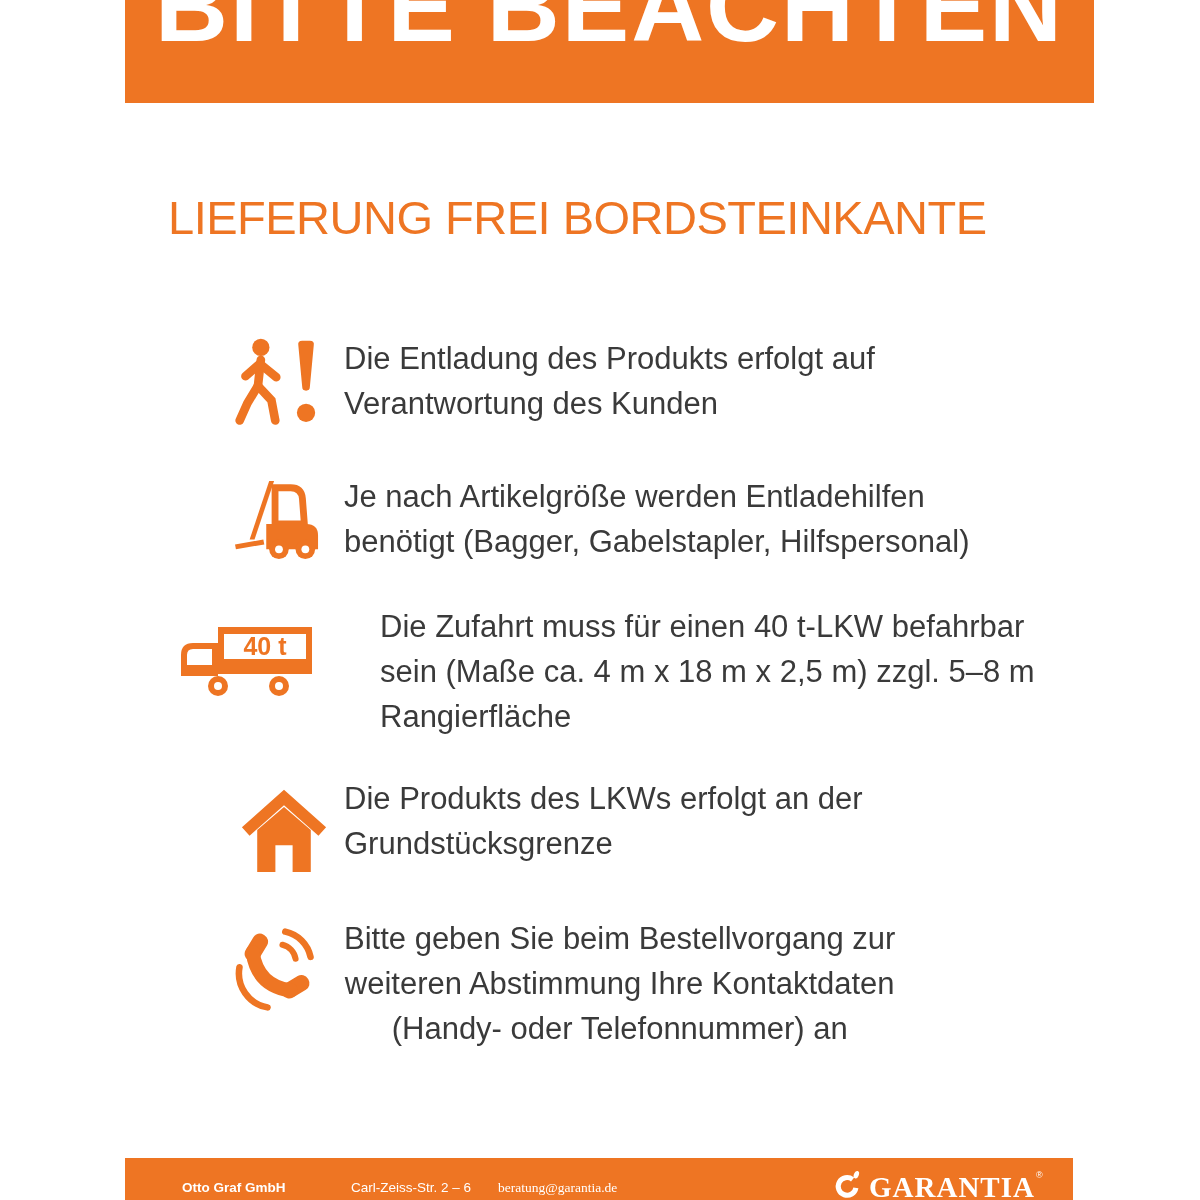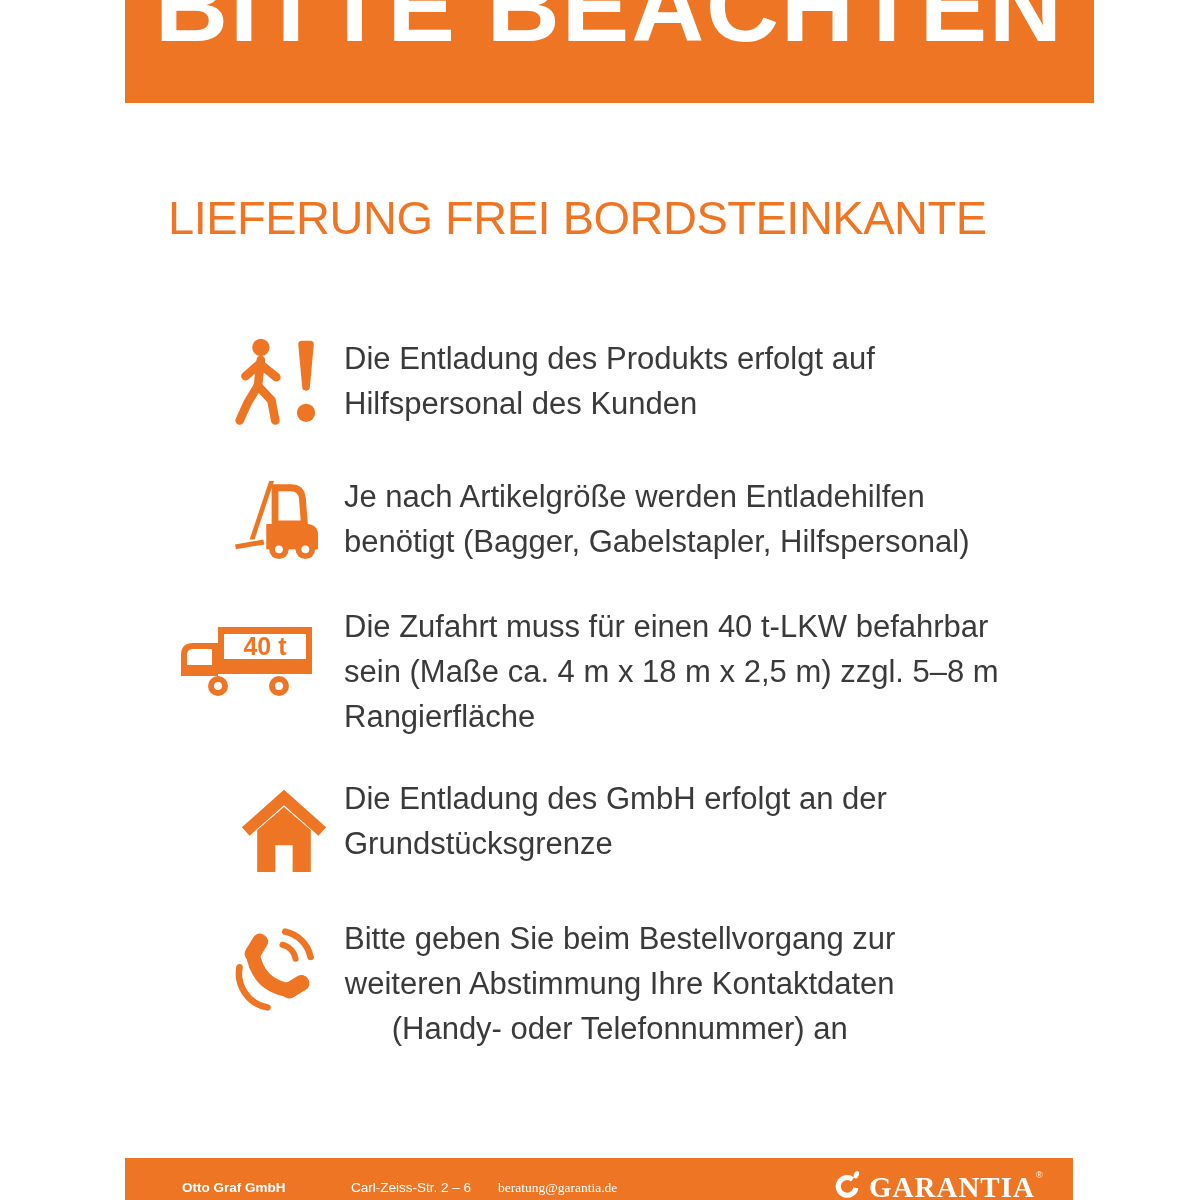--- a/index.html
+++ b/index.html
@@ -22,21 +22,21 @@
   .icon-box { position:absolute; }
   .icon-box svg { display:block; width:100%; height:100%; }
   .row-text { position:absolute; left:344px; font-size:31px; line-height:45px;
               color:#3A3A3A; white-space:nowrap; }
 
   .icon-1 { left:232px; top:336px; width:100px; height:92px; }
   .text-1 { top:336px; }
   .icon-2 { left:234px; top:478px; width:86px;  height:84px; }
   .text-2 { top:474px; }
   .icon-3 { left:178px; top:622px; width:134px; height:78px; }
-  .text-3 { top:604px; }
+  .text-3 { top:604px;margin-left:36px; }
   .icon-4 { left:238px; top:786px; width:92px;  height:88px; }
   .text-4 { top:776px; }
   .icon-5 { left:232px; top:922px; width:86px;  height:96px; }
   .text-5 { top:916px;text-align:center; }
 
   .orange-fill  { fill:#EE7523; }
   .orange-line  { stroke:#EE7523; fill:none; }
   .white-fill   { fill:#ffffff; }
   .truck-label  { font:700 25px "Liberation Sans","DejaVu Sans",sans-serif; fill:#EE7523; }
 
@@ -73,21 +73,21 @@
         <path d="M29,28 L14,41"></path>
         <path d="M27,51 L41,66 L45,87"></path>
         <path d="M27,51 L16,69 L8,87"></path>
       </g>
       <path class="orange-fill" d="M69,9 Q68,4 73,4 L81,4 Q86,4 85,9 L81,52 Q81,56 77,56 Q73,56 73,52 Z"></path>
       <circle class="orange-fill" cx="77" cy="79" r="9.5"></circle>
     </svg>
   </div>
   <div class="row-text text-1">
     <div>Die Entladung des Produkts erfolgt auf</div>
-    <div>Hilfspersonal des Kunden</div>
+    <div>Verantwortung des Kunden</div>
   </div>
 
   <div class="icon-box icon-2">
     <svg viewBox="0 0 88 84">
       <path class="orange-fill" d="M36,2 L41,2 L21,62 L16,62 Z"></path>
       <path class="orange-fill" d="M1,67 L30,62 L31,67 L2,72 Z"></path>
       <path class="orange-line" stroke-width="7" d="M42,9 L58,9 Q69,9 70,20 L72,46 L42,46 Z"></path>
       <path class="orange-fill" d="M33,46 L74,46 Q86,46 86,58 L86,72 L33,72 Z"></path>
       <circle class="orange-fill" cx="46" cy="72" r="10"></circle>
       <circle class="white-fill" cx="46" cy="72" r="4"></circle>
@@ -119,21 +119,21 @@
     <div>Rangierfläche</div>
   </div>
 
   <div class="icon-box icon-4">
     <svg viewBox="0 0 96 92">
       <path class="orange-fill" d="M48,4 L4,43 L12,52 L48,20 L84,52 L92,43 Z"></path>
       <path class="orange-fill" d="M20,46 L48,22 L76,46 L76,90 L57,90 L57,62 L39,62 L39,90 L20,90 Z"></path>
     </svg>
   </div>
   <div class="row-text text-4">
-    <div>Die Entladung des GmbH erfolgt an der</div>
+    <div>Die Produkts des LKWs erfolgt an der</div>
     <div>Grundstücksgrenze</div>
   </div>
 
   <div class="icon-box icon-5">
     <svg viewBox="0 0 92 96">
       <g transform="rotate(45 44 48)">
         <rect class="orange-fill" x="6" y="28" width="17" height="32" rx="8" transform="rotate(-14 14 44)"></rect>
         <rect class="orange-fill" x="65" y="28" width="17" height="32" rx="8" transform="rotate(14 74 44)"></rect>
         <path class="orange-line" stroke-width="15" stroke-linecap="round" d="M15,50 Q44,72 73,50"></path>
       </g>

